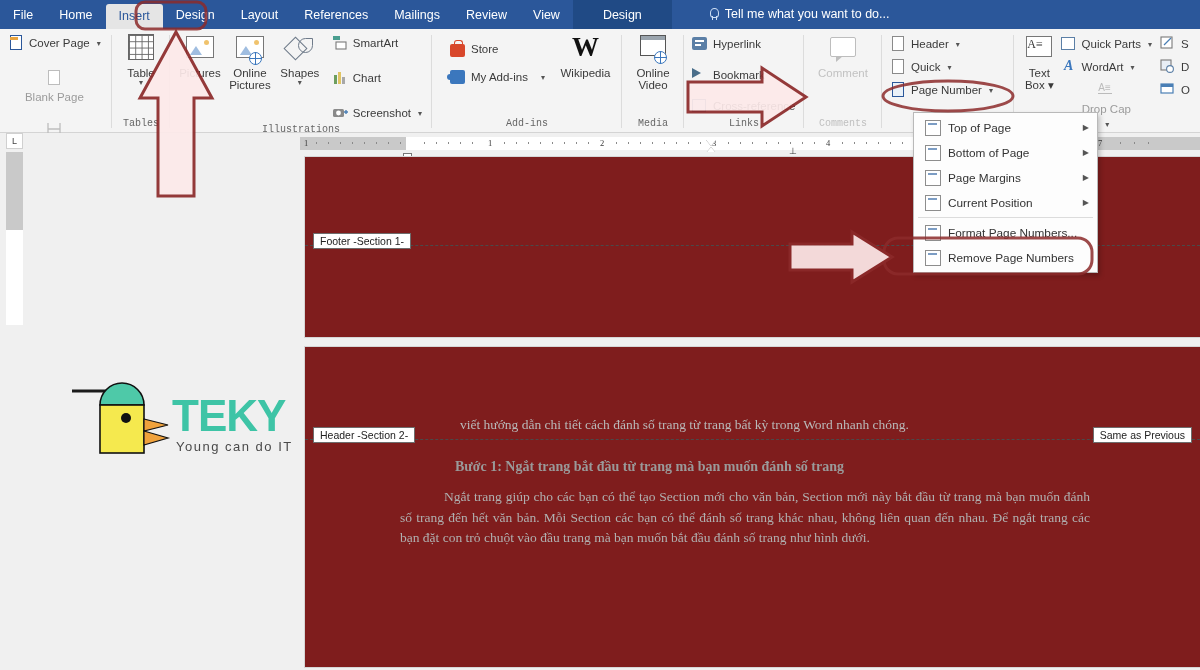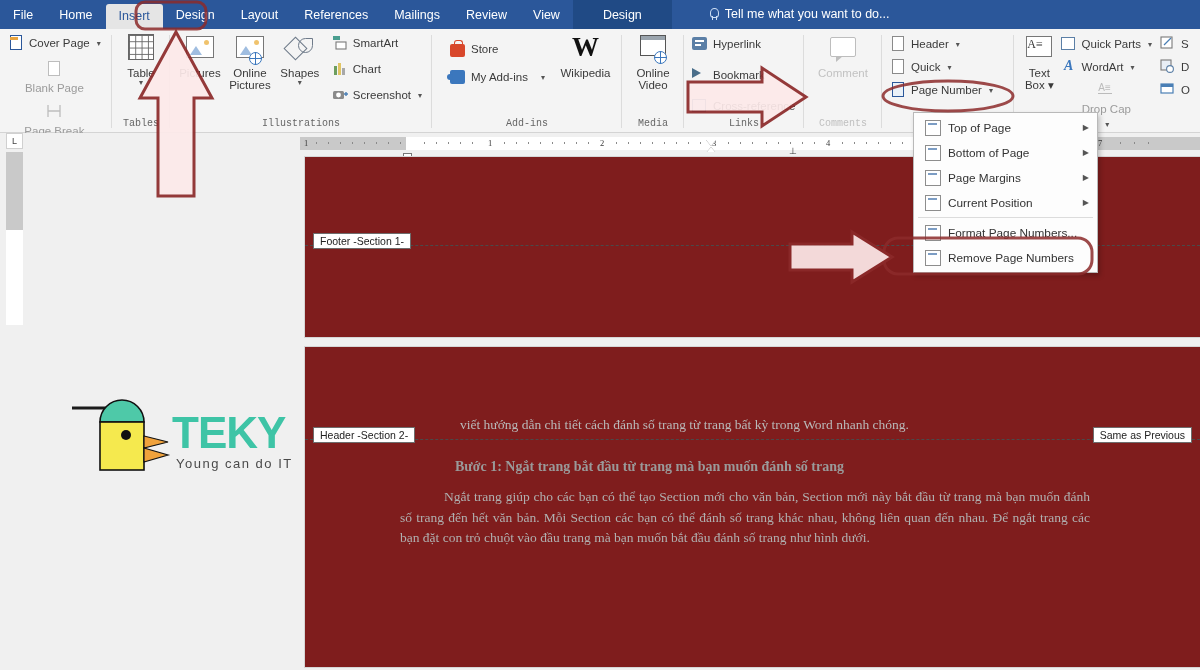--- a/index.html
+++ b/index.html
@@ -47,21 +47,21 @@
   .grp .body { flex:1; display:flex; align-items:flex-start; padding:3px 6px 0 6px; }
   .grp .glabel {
     font-size:10px; color:#666; text-align:center; height:17px;
     line-height:15px; white-space:nowrap;font-family:Liberation Mono, monospace;
   }
   .grp:after{
     content:""; position:absolute; right:0; top:6px; bottom:5px;
     width:1px; background:#dcdcdc;
   }
   .grp.last:after{ display:none; }
-  .small-list { display:flex; flex-direction:column; gap:8px; padding-top:2px; }
+  .small-list { display:flex; flex-direction:column; gap:17px; padding-top:2px; }
   .small-item {
     display:flex; align-items:center; gap:5px; font-size:11.5px;
     color:#3a3a3a; white-space:nowrap; padding:1px 4px 1px 2px; cursor:default;
   }
   .small-item.dim { color:#9b9b9b;flex-direction:column; }
   .big-item {
     display:flex; flex-direction:column; align-items:center; width:54px;
     font-size:11.5px; color:#3a3a3a; padding-top:2px; cursor:default;
   }
   .big-item .cap { text-align:center; line-height:12px; margin-top:3px; }
@@ -568,21 +568,21 @@
 
   <div class="page page2">
     <div class="dash-line" style="top:92px;left:0;right:0"></div>
     <div class="secbox" style="left:8px; top:80px;">Header -Section 2-</div>
     <div class="secbox" style="right:8px; top:80px;">Same as Previous</div>
     <div class="doc-text" style="position:absolute; left:155px; top:68px; width:590px;">viết hướng dẫn chi tiết cách đánh số trang từ trang bất kỳ trong Word nhanh chóng.</div>
     <div class="doc-head" style="position:absolute; left:150px; top:112px; width:650px;">Bước 1: Ngắt trang bắt đầu từ trang mà bạn muốn đánh số trang</div>
     <div class="doc-body" style="position:absolute; left:95px; top:140px; width:690px; text-indent:44px;">Ngắt trang giúp cho các bạn có thể tạo Section mới cho văn bản, Section mới này bắt đầu từ trang mà bạn muốn đánh số trang đến hết văn bản. Mỗi Section các bạn có thể đánh số trang khác nhau, không liên quan đến nhau. Để ngắt trang các bạn đặt con trỏ chuột vào đầu trang mà bạn muốn bắt đầu đánh số trang như hình dưới.</div>
   </div>
 
-  <div style="position:absolute; left:52px; top:253px; width:240px; height:95px;">
+  <div style="position:absolute; left:52px; top:236px; width:240px; height:95px;">
     <svg width="240" height="95" viewBox="0 0 240 95">
 
       <path d="M20 22 L62 22" stroke="#1b1b1b" stroke-width="3"></path>
       <path d="M48 36 a22 22 0 0 1 44 0 z" fill="#4ec9a8" stroke="#111" stroke-width="1.6"></path>
       <rect x="48" y="36" width="44" height="48" fill="#f5e94e" stroke="#111" stroke-width="1.6"></rect>
       <circle cx="74" cy="49" r="5" fill="#111"></circle>
       <path d="M92 50 l24 6 -24 6 z" fill="#f0a23c" stroke="#111" stroke-width="1.2"></path>
       <path d="M92 62 l24 7 -24 7 z" fill="#f0a23c" stroke="#111" stroke-width="1.2"></path>
 
       <text x="120" y="62" font-family="Liberation Sans, sans-serif" font-size="44" font-weight="700" fill="#3ec4a6" letter-spacing="-1">TEKY</text>

